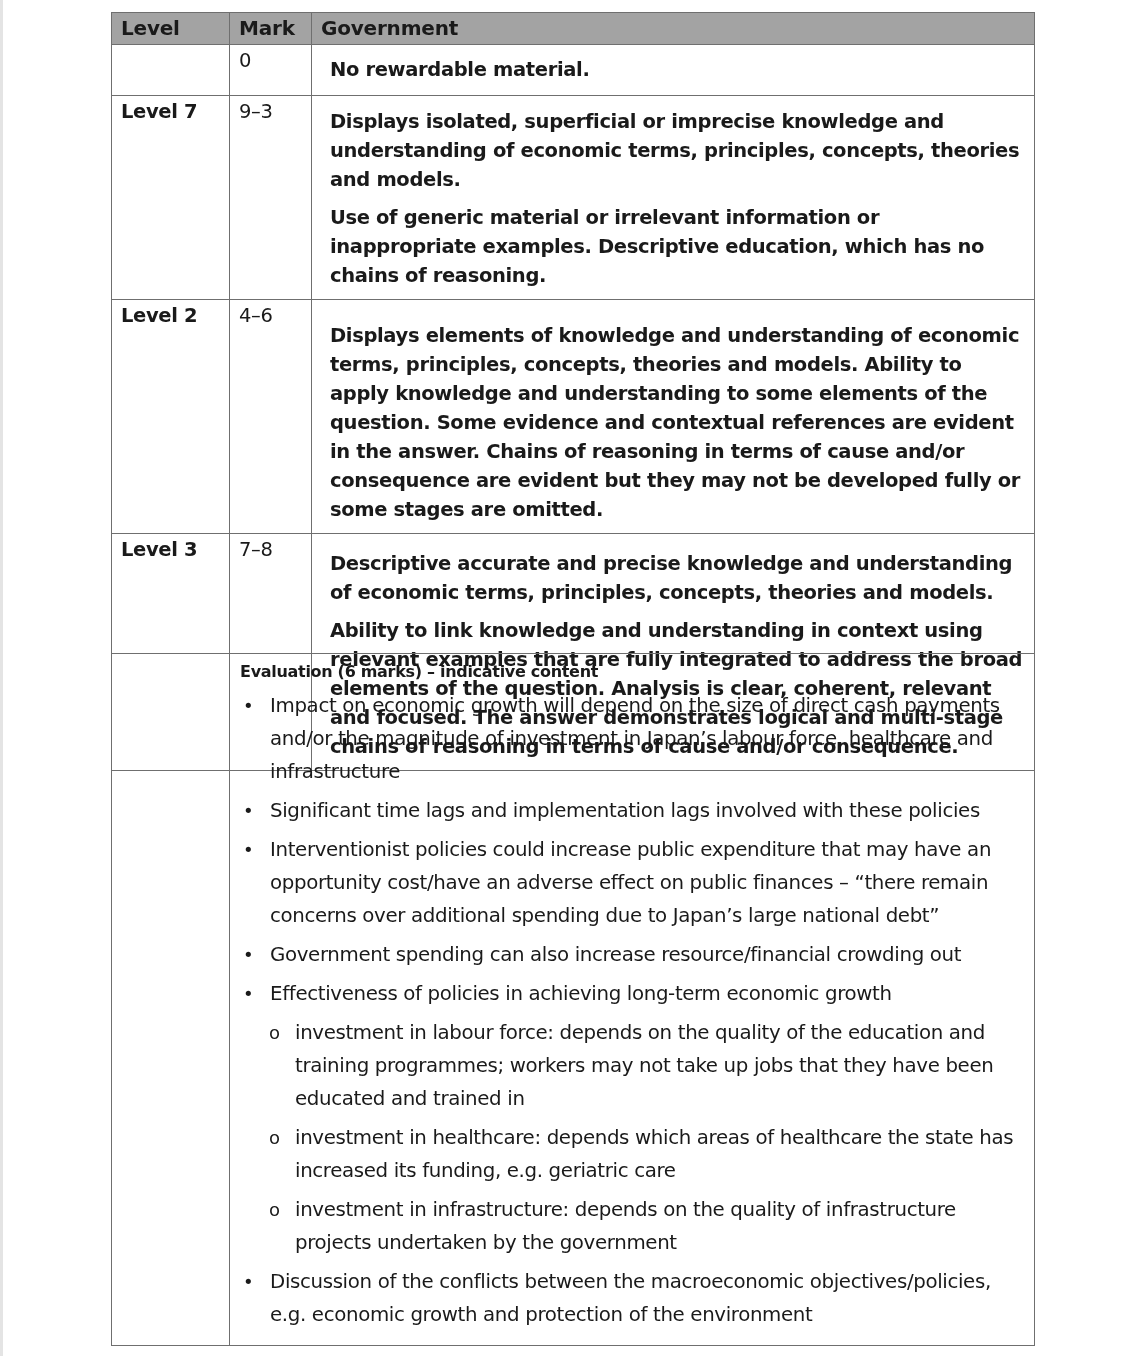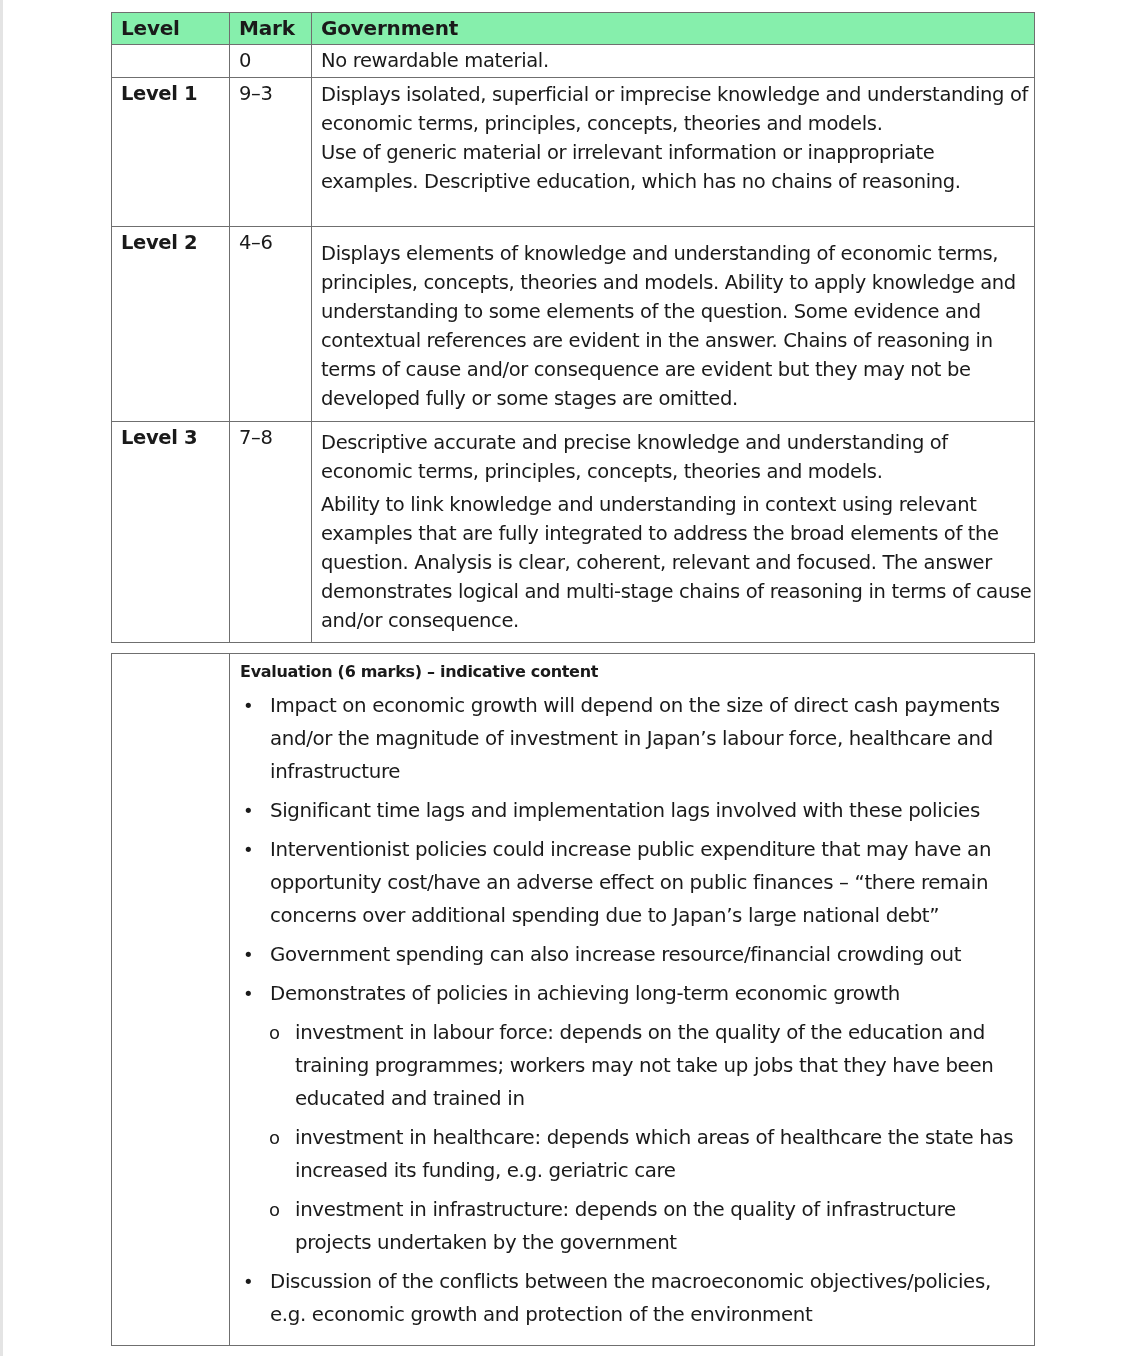--- a/index.html
+++ b/index.html
@@ -7,29 +7,29 @@
     width: 1140px; height: 1356px; background: #ffffff; position: relative; overflow: hidden;
     font-family: "DejaVu Sans", "Liberation Sans", sans-serif; color: #1a1a1a;
   }
   .left-strip { position: absolute; left: 0; top: 0; width: 3px; height: 1356px; background: #e4e4e4; }
   table { border-collapse: collapse; position: absolute; left: 111px; width: 923px; table-layout: fixed; }
   td, th { border: 1px solid #6f6f6f; vertical-align: top; padding: 0; }
   .t1 { top: 12px; }
   .t1 col.c1 { width: 118px; }
   .t1 col.c2 { width: 82px; }
   .t1 col.c3 { width: 723px; }
-  .t1 th { background: #86efac; text-align: left; font-weight: bold; font-size: 20px; height: 31px; line-height: 31px; padding-left: 9px; letter-spacing: -0.2px; }
+  .t1 th { background: #a3a3a3; text-align: left; font-weight: bold; font-size: 20px; height: 31px; line-height: 31px; padding-left: 9px; letter-spacing: -0.2px; }
   .t1 td { font-size: 19.5px; line-height: 29px; padding-left: 9px; letter-spacing: -0.35px; }
   .t1 td.level { font-weight: bold; padding-top: 4px; line-height: 24px; }
   .t1 td.mark { padding-top: 4px; line-height: 24px; }
   .row0 td { height: 32px; line-height: 32px; }
   .row1 td.desc { height: 146px; padding-top: 2px; }
   .row2 td.desc { height: 182px; padding-top: 12px; }
   .row3 td.desc { height: 214px; padding-top: 6px; }
-  .desc p { margin: 0; }
+  .desc p { margin: 9px; font-weight: bold; }
   .row3 .desc p + p { margin-top: 4px; }
   .t2 { top: 653px; }
   .t2 col.c1 { width: 118px; }
   .t2 col.c2 { width: 805px; }
   .t2 td { height: 687px; }
   .t2 td.content { padding: 4px 14px 0 10px; }
   .eval-title { font-weight: bold; font-size: 16px; line-height: 28px; margin: 0 0 3px 0; letter-spacing: -0.3px; }
   ul { margin: 0; padding: 0; list-style: none; }
   li { position: relative; font-size: 19.8px; line-height: 33px; letter-spacing: -0.35px; }
   ul.l1 > li { padding-left: 30px; margin-bottom: 6px; }
@@ -57,21 +57,21 @@
     <th>Government</th>
   </tr>
   <tr class="row0">
     <td class="level" style="padding-top:0;line-height:32px"></td>
     <td class="mark" style="padding-top:0;line-height:32px">0</td>
     <td class="desc">
           <p>No rewardable material.</p>
         </td>
   </tr>
   <tr class="row1">
-    <td class="level">Level 1</td>
+    <td class="level">Level 7</td>
     <td class="mark">9–3</td>
     <td class="desc">
       <p>Displays isolated, superficial or imprecise knowledge and understanding of economic terms, principles, concepts, theories and models.</p>
       <p>Use of generic material or irrelevant information or inappropriate examples. Descriptive education, which has no chains of reasoning.</p>
     </td>
   </tr>
   <tr class="row2">
     <td class="level">Level 2</td>
     <td class="mark">4–6</td>
     <td class="desc">
@@ -97,21 +97,21 @@
   <tbody>
       <tr>
     <td></td>
     <td class="content">
       <p class="eval-title">Evaluation (6 marks) – indicative content</p>
       <ul class="l1">
         <li><span class="bullet">•</span><span>Impact on economic growth will depend on the size of direct cash payments and/or the magnitude of investment in Japan’s labour force, healthcare and infrastructure</span></li>
         <li><span class="bullet">•</span><span>Significant time lags and implementation lags involved with these policies</span></li>
         <li><span class="bullet">•</span><span>Interventionist policies could increase public expenditure that may have an opportunity cost/have an adverse effect on public finances – “there remain concerns over additional spending due to Japan’s large national debt”</span></li>
         <li><span class="bullet">•</span><span>Government spending can also increase resource/financial crowding out</span></li>
-        <li><span class="bullet">•</span><span>Demonstrates of policies in achieving long-term economic growth</span>
+        <li><span class="bullet">•</span><span>Effectiveness of policies in achieving long-term economic growth</span>
           <div class="sub-wrap">
             <ul class="l2">
               <li><span class="bullet">o</span><span>investment in labour force: depends on the quality of the education and training programmes; workers may not take up jobs that they have been educated and trained in</span></li>
               <li><span class="bullet">o</span><span>investment in healthcare: depends which areas of healthcare the state has increased its funding, e.g. geriatric care</span></li>
               <li><span class="bullet">o</span><span>investment in infrastructure: depends on the quality of infrastructure projects undertaken by the government</span></li>
             </ul>
           </div>
         </li>
         <li><span class="bullet">•</span><span>Discussion of the conflicts between the macroeconomic objectives/policies, e.g. economic growth and protection of the environment</span></li>
       </ul>

